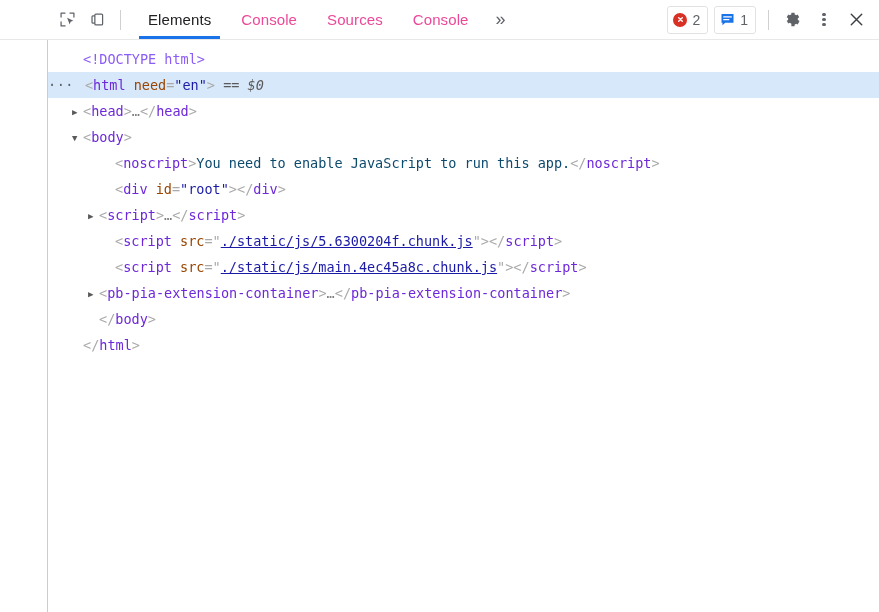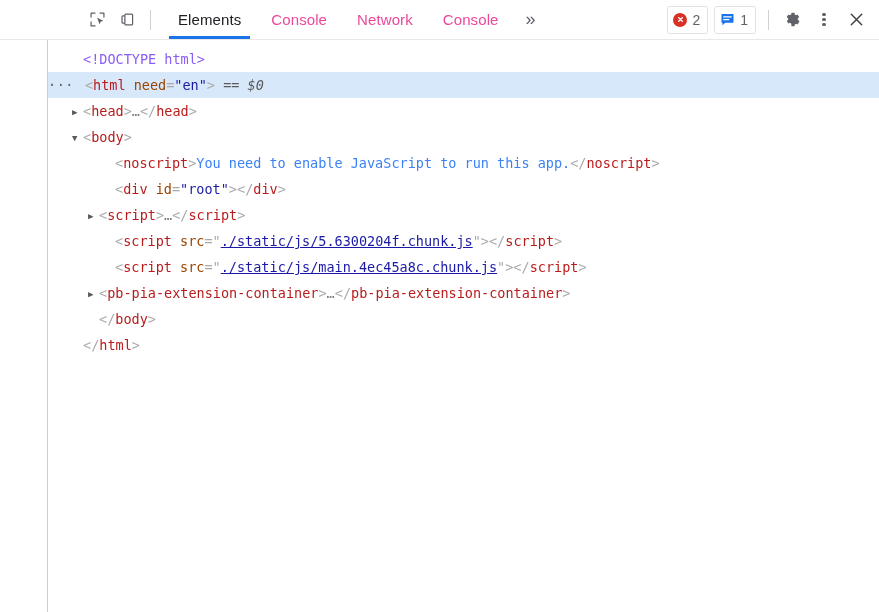--- a/index.html
+++ b/index.html
@@ -26,21 +26,21 @@
   
   .toolbar {
     height: 40px;
     min-height: 40px;
     box-sizing: border-box;
     display: flex;
     align-items: stretch;
     background: #ffffff;
     border-bottom: 1px solid #e8e8e8;
     position: relative;
-    padding-left: 82px;
+    padding-left: 52px;
   }
   .tb-left {
     display: flex;
     align-items: center;
     gap: 0px;
   }
   .icon-btn {
     width: 30px;
     height: 30px;
     display: flex;
@@ -186,26 +186,26 @@
     top: -1px;
   }
   .tw.none { color: transparent; }
   .dots {
     color: #5f6368;
     letter-spacing: 0.5px;
   }
 
   
   .pnct  { color: #a9a9a9; }
-  .tag   { color: #b91c1c; }
+  .tag   { color: #6d28d9; }
   .attn  { color: #994500; }
   .attv  { color: #1a1aa6; }
   .attv-link { color: #1a1aa6; text-decoration: underline; }
   .doctype { color: #8b5cf6; }
-  .txt   { color: #3b82f6; }
+  .txt   { color: #0c4a6e; }
   .ellip { color: #808080; }
   .sel0  { color: #5a5a5a; font-style: italic; }
 </style>
 </head>
 <body>
 
 <div class="devtools">
 
   <div class="toolbar">
 
@@ -221,21 +221,21 @@
           <rect x="6.2" y="3.2" width="8.2" height="11.6" rx="1.1" stroke="#5f6368" stroke-width="1.3"></rect>
           <path d="M6.2 5.2H4.2a1 1 0 00-1 1v5.6a1 1 0 001 1h2" stroke="#5f6368" stroke-width="1.3" stroke-linejoin="round"></path>
         </svg>
       </div>
       <div class="tb-sep"></div>
     </div>
 
     <div class="tabs">
       <div class="tab active">Elements</div>
       <div class="tab">Console</div>
-      <div class="tab">Network</div>
+      <div class="tab">Sources</div>
       <div class="tab">Console</div>
       <div class="tab-overflow">»</div>
     </div>
 
     <div class="tb-right">
 
       <div class="counter">
         <span class="err-dot">
           <svg width="9" height="9" viewBox="0 0 10 10">
             <path d="M3 3l4 4M7 3l-4 4" stroke="#ffffff" stroke-width="1.5" stroke-linecap="round"></path>

